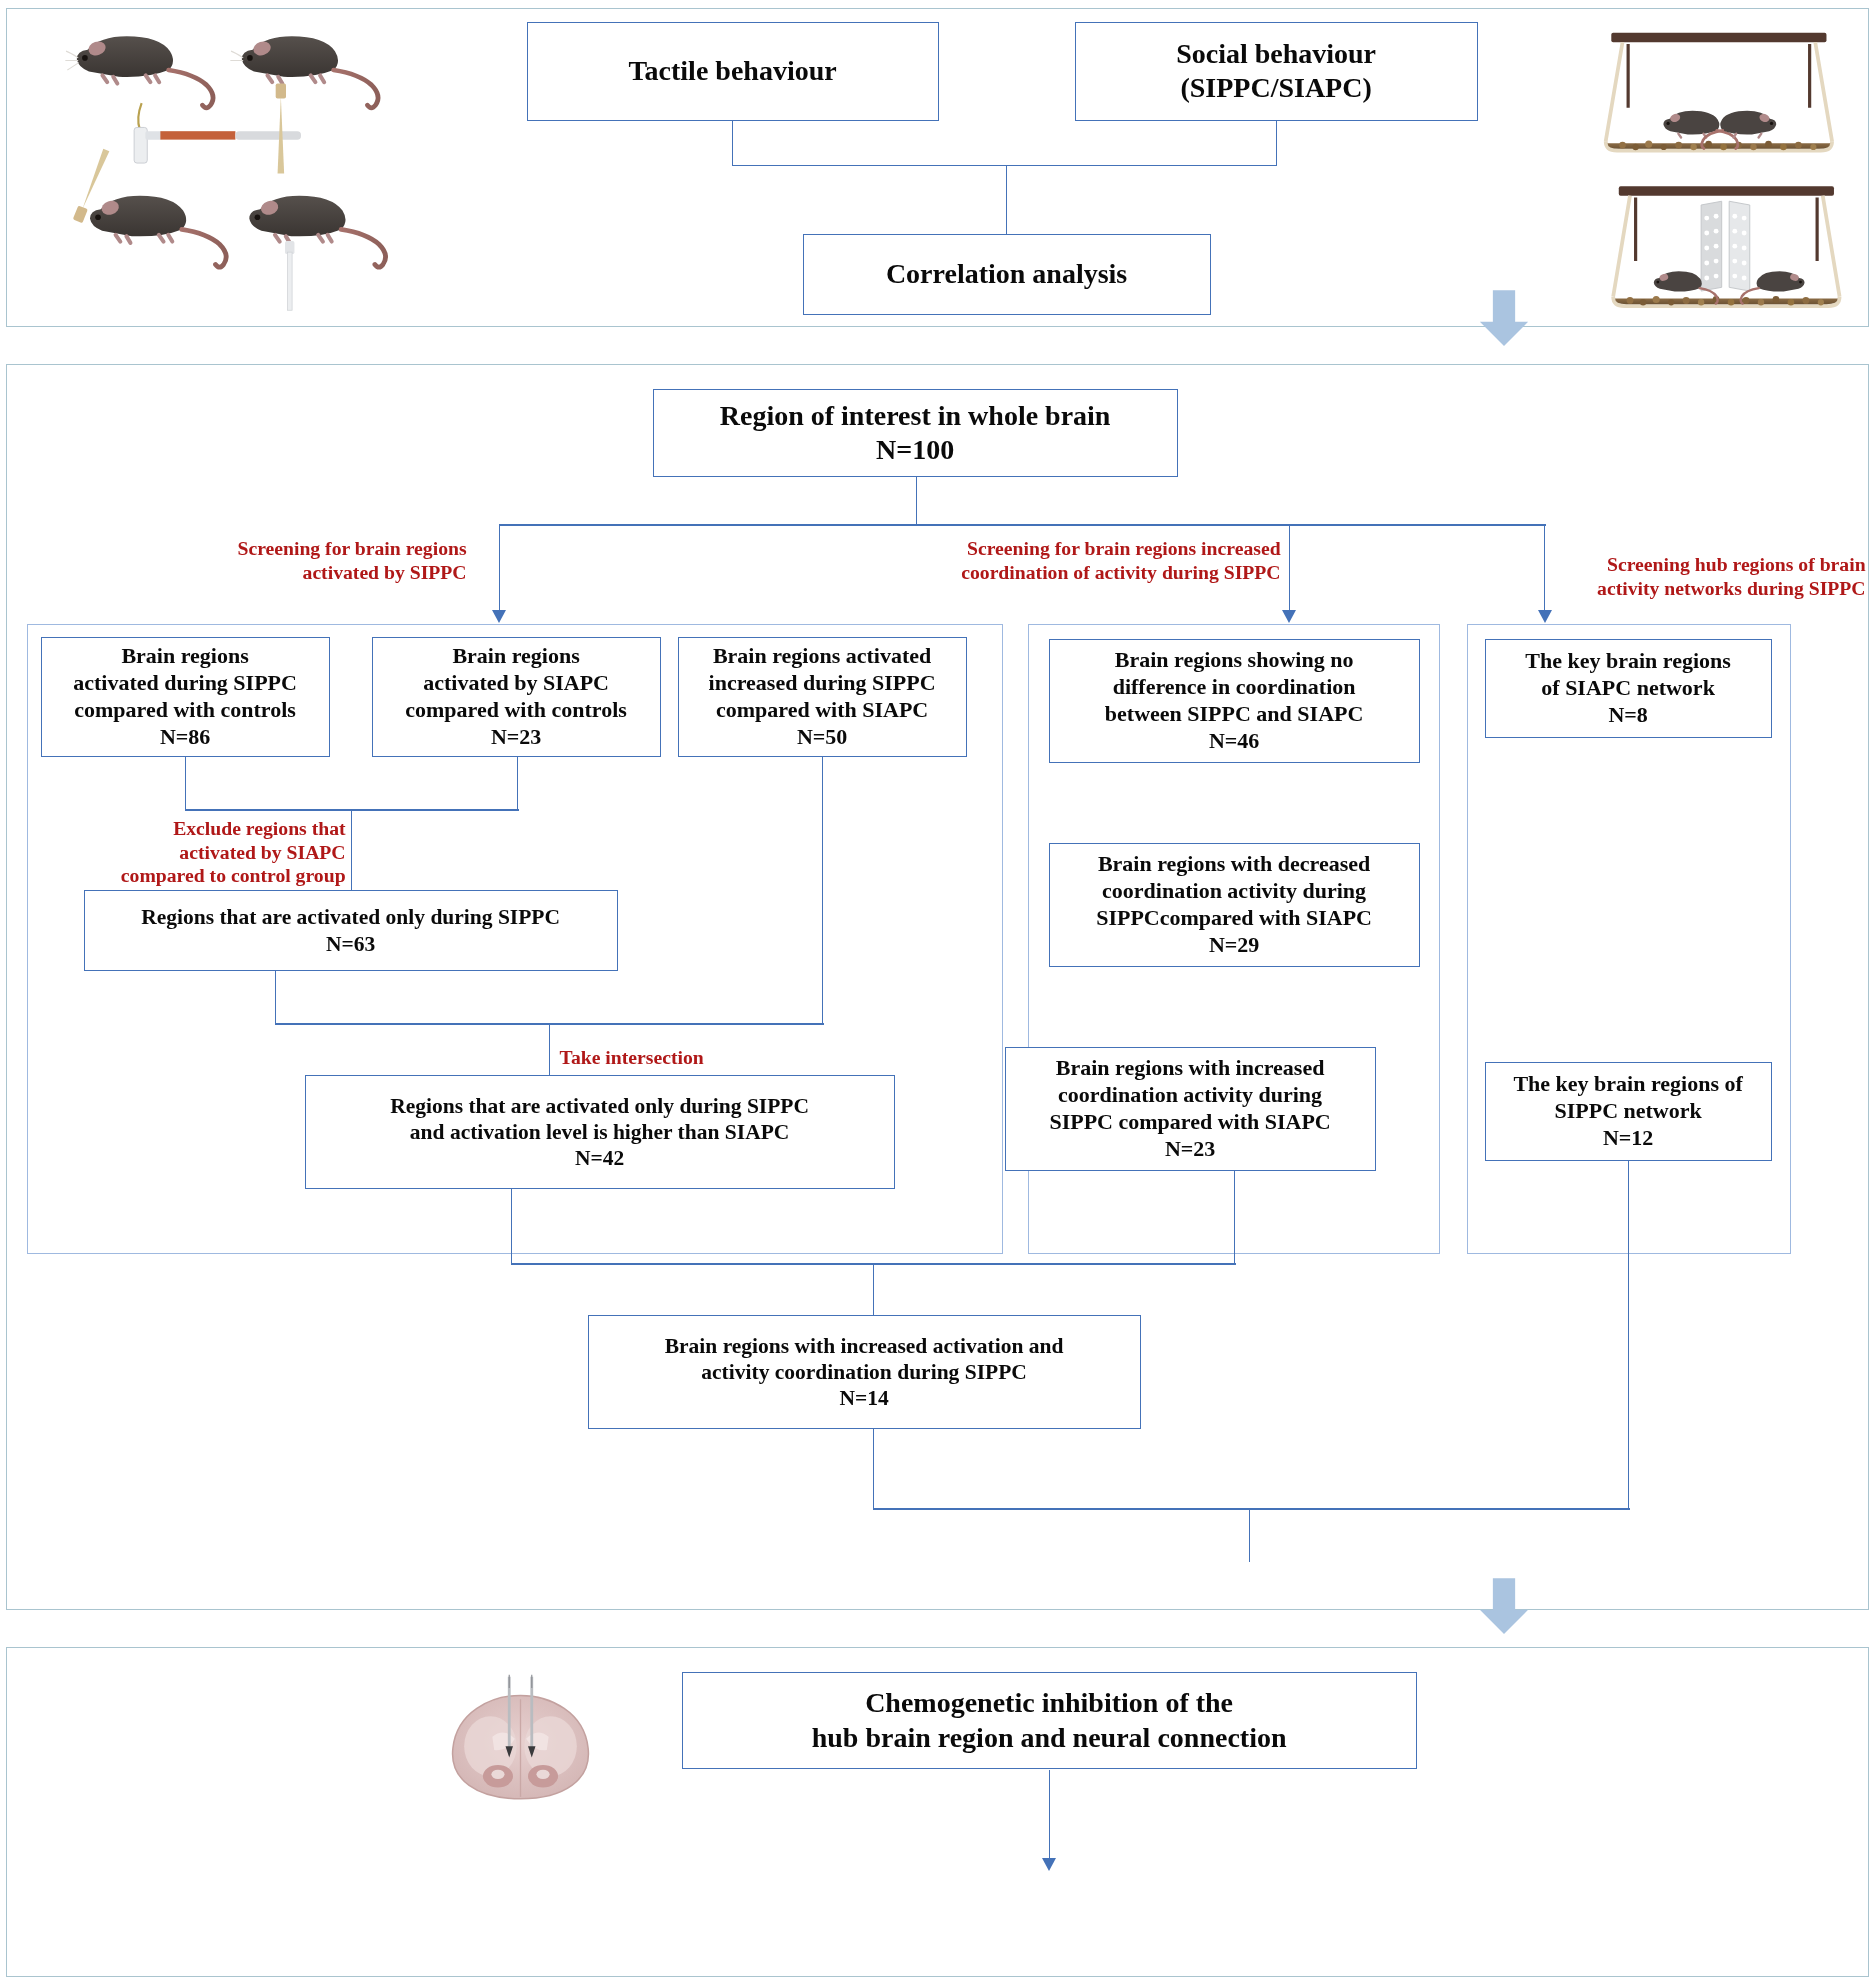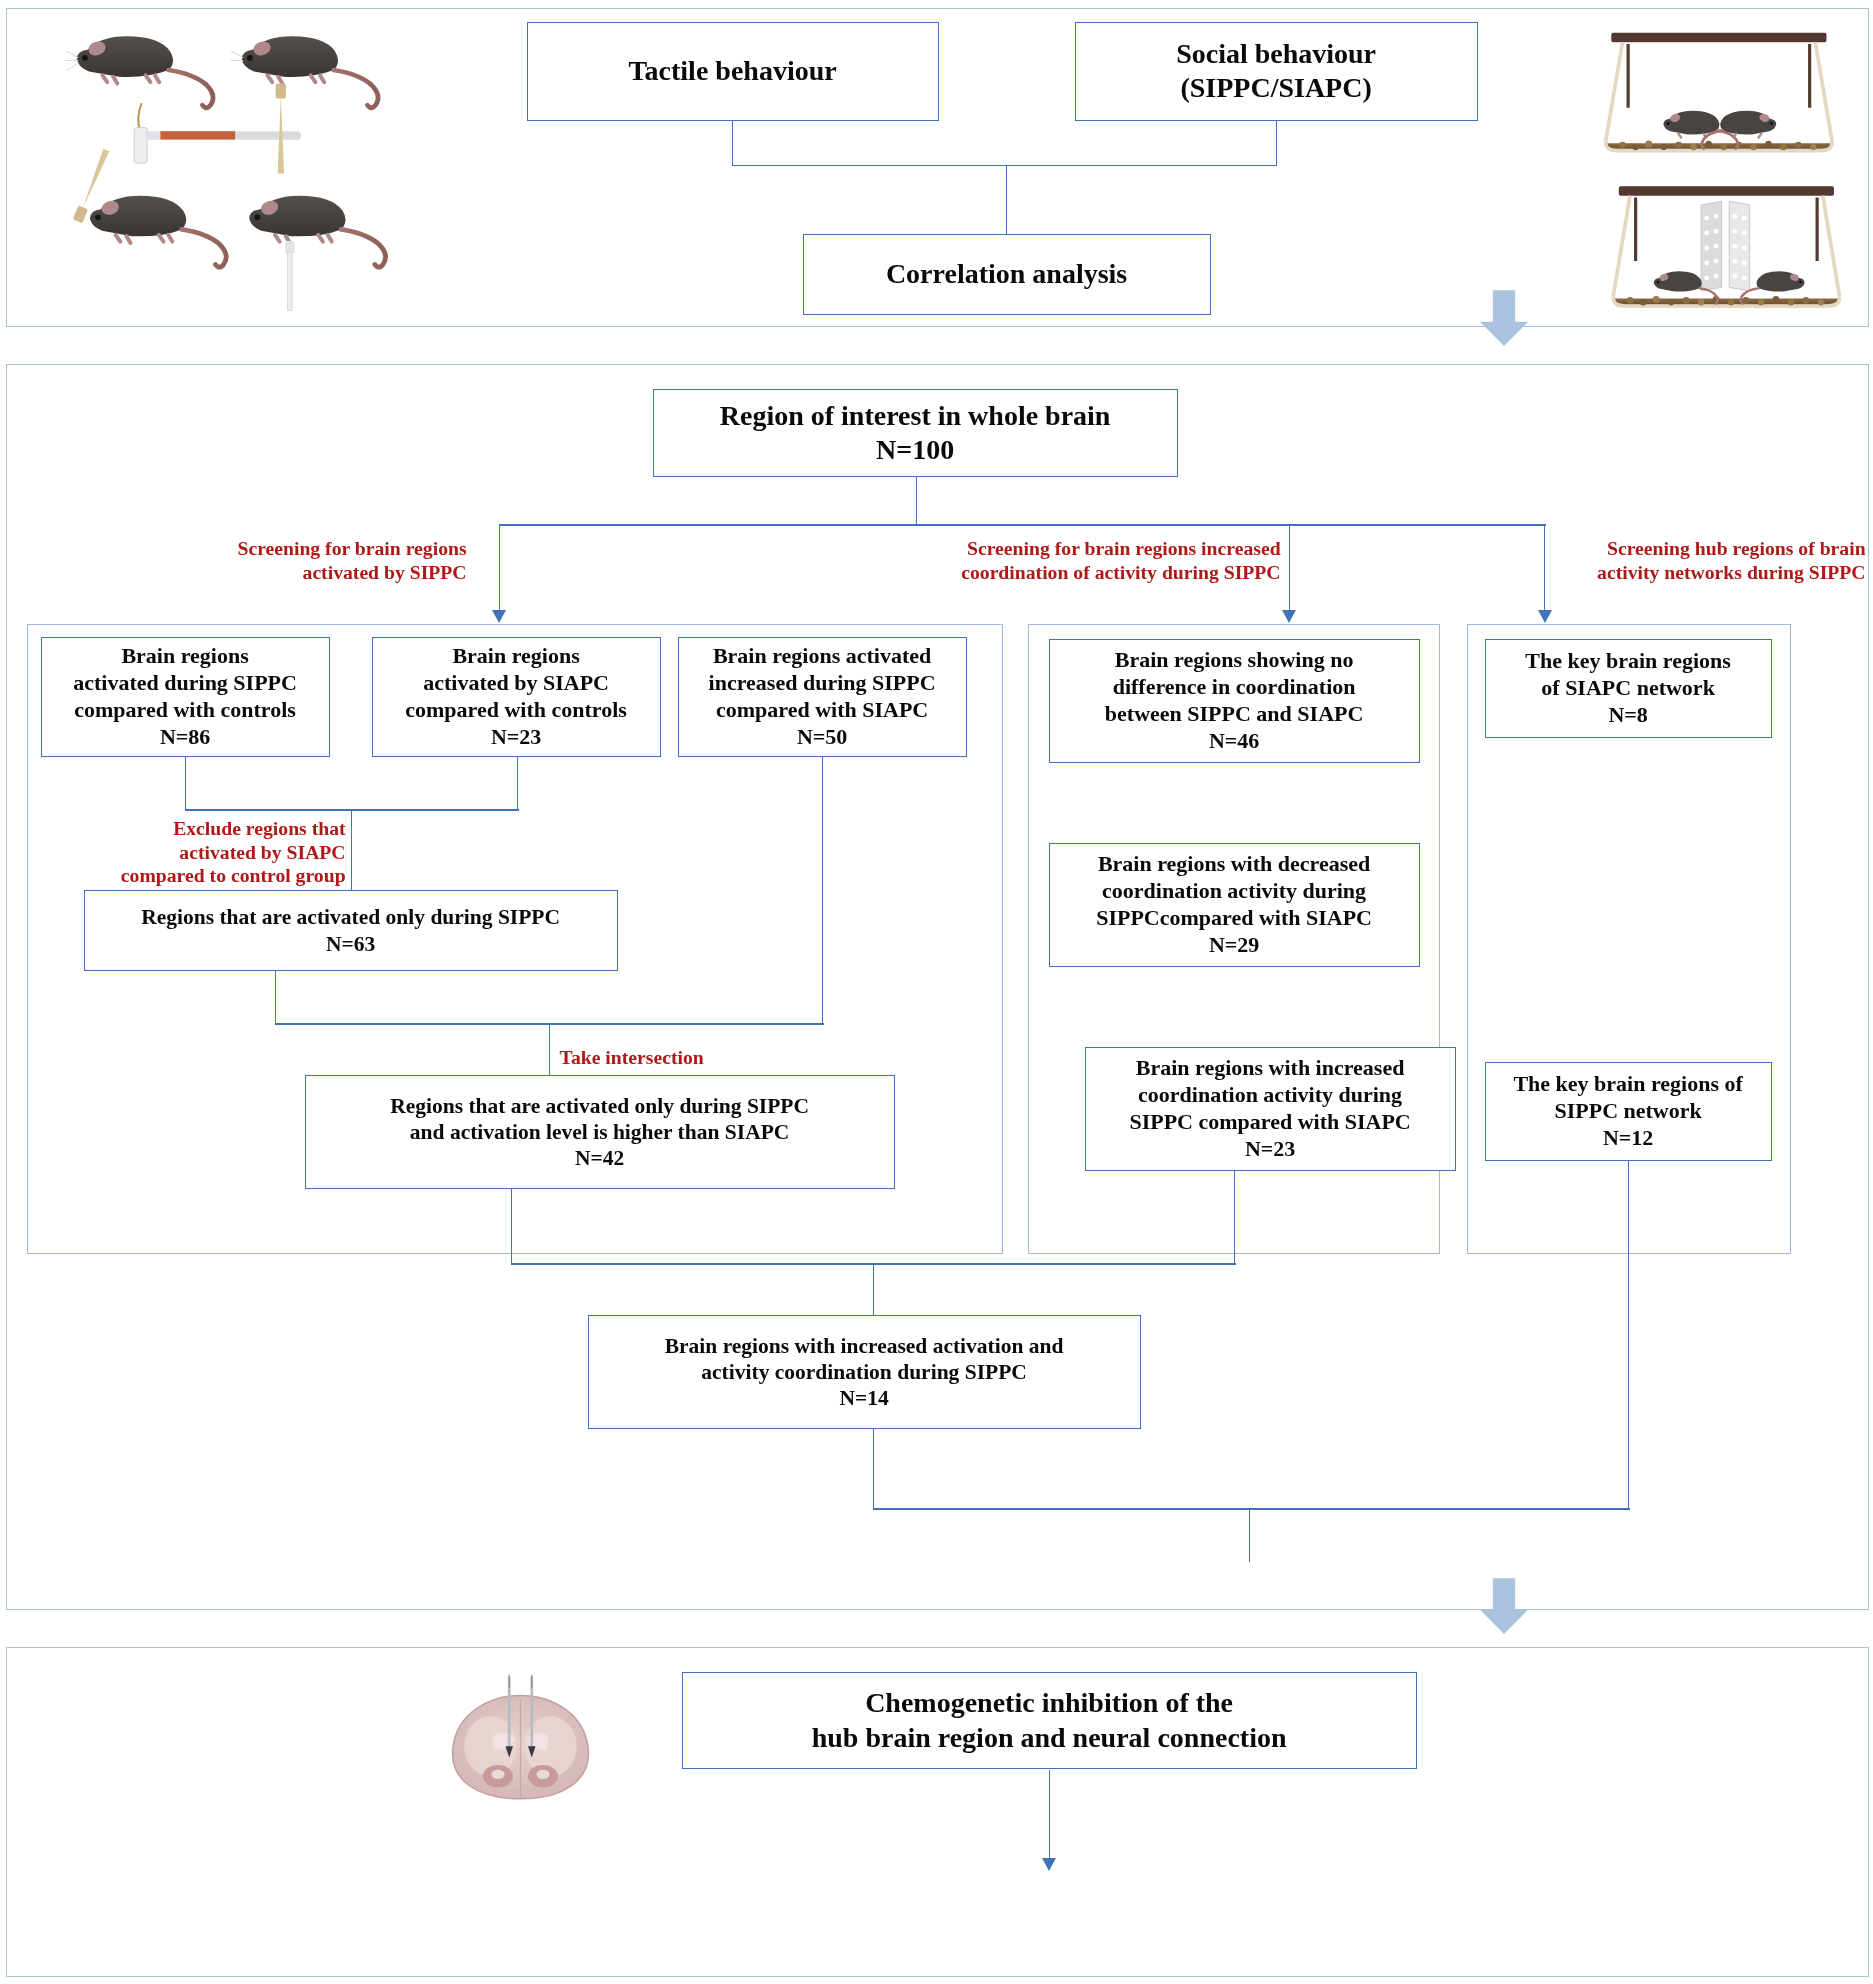--- a/index.html
+++ b/index.html
@@ -321,21 +321,21 @@
 
     <div class="ln v" style="left:1537px; top:159px; height:90px;"></div>
     <div class="arrowhead" style="left:1531px; top:245px;"></div>
 
     <div class="redlabel" style="left:141px; top:172px; width:319px;">Screening for brain regions
 activated by SIPPC</div>
 
     <div class="redlabel" style="left:731px; top:172px; width:543px;">Screening for brain regions increased
 coordination of activity  during SIPPC</div>
 
-    <div class="redlabel" style="left:1550px; top:172px; width:309px;">Screening hub regions of brain
+    <div class="redlabel" style="left:1550px; top:188px; width:309px;">Screening hub regions of brain
 activity networks during SIPPC</div>
 
     <div class="group" style="left:20.6px; top:259px; width:976px; height:630px;"></div>
 
     <div class="box sm" style="left:34px; top:272px; width:289px; height:120px;">
       <span class="txt">Brain regions
 activated during SIPPC
 compared with controls
 N=86</span>
     </div>
@@ -390,21 +390,21 @@
 N=46</span>
     </div>
 
     <div class="box sm" style="left:1042px; top:478px; width:371px; height:124px;">
       <span class="txt">Brain regions with decreased
 coordination activity during
 SIPPCcompared with SIAPC
 N=29</span>
     </div>
 
-    <div class="box sm" style="left:1078px; top:682px; width:371px; height:124px;">
+    <div class="box sm" style="left:998px; top:682px; width:371px; height:124px;">
       <span class="txt">Brain regions with increased
 coordination activity during
 SIPPC compared with SIAPC
 N=23</span>
     </div>
 
     <div class="group" style="left:1460px; top:259px; width:324px; height:630px;"></div>
 
     <div class="box sm" style="left:1478px; top:274px; width:287px; height:99px;">
       <span class="txt">The key brain regions

